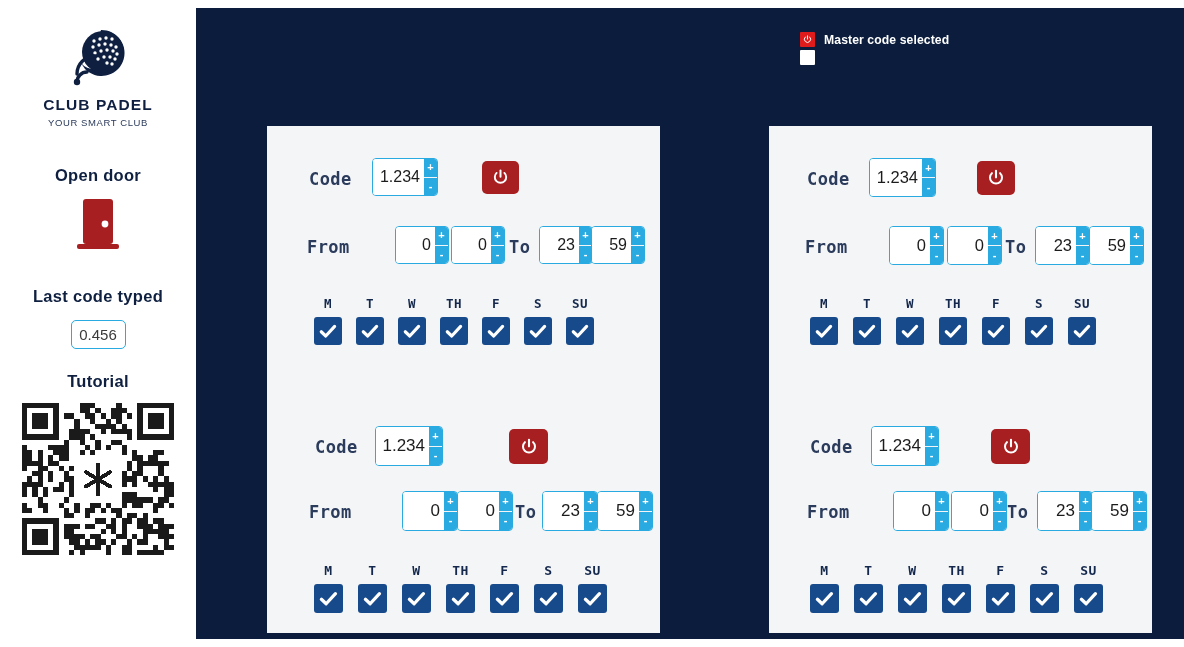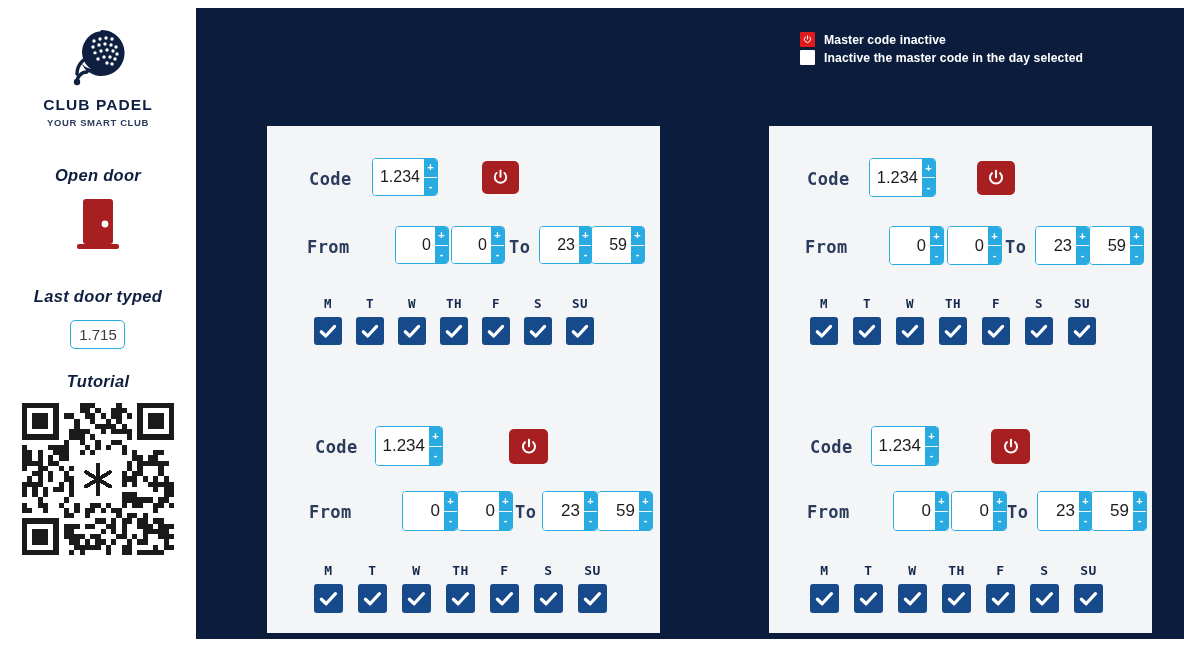--- a/index.html
+++ b/index.html
@@ -15,27 +15,26 @@
     position:absolute;left:0;top:0;width:196px;height:647px;
     background:#ffffff;
     display:flex;flex-direction:column;align-items:center;
   }
   #brand{margin-top:28px;display:flex;flex-direction:column;align-items:center;}
   #brand-name{
     font-size:15.5px;font-weight:700;color:#0e1f40;letter-spacing:1.1px;
     margin-top:6px;
   }
   #brand-tagline{
-    font-size:9.5px;font-weight:700;color:#2b3b5c;letter-spacing:0.6px;
+    font-size:9.5px;font-weight:400;color:#2b3b5c;letter-spacing:0.6px;
     margin-top:3px;
   }
   .side-heading{
     font-size:16.5px;color:#0e1f40;font-weight:700;letter-spacing:0.3px;
     text-align:center;
-    font-style:italic;
   }
   #open-door-block{margin-top:38px;display:flex;flex-direction:column;align-items:center;}
   #door-icon{margin-top:12px;}
   #last-code-block{margin-top:32px;display:flex;flex-direction:column;align-items:center;}
   #last-code-value{
     margin-top:14px;
     width:53px;height:27px;line-height:27px;text-align:center;
     background:#ffffff;border:1.6px solid #29abe2;border-radius:5px;
     color:#3b3b3b;font-size:15px;
   }
@@ -164,22 +163,22 @@
     <div id="door-icon">
       <svg width="60" height="54" viewBox="0 0 60 54">
         <rect x="15" y="2" width="30" height="45" rx="3" fill="#a81f22"></rect>
         <circle cx="37" cy="27" r="3.4" fill="#ffffff"></circle>
         <rect x="9" y="47" width="42" height="5" rx="2" fill="#a81f22"></rect>
       </svg>
     </div>
   </div>
 
   <div id="last-code-block">
-    <div class="side-heading">Last door typed</div>
-    <div id="last-code-value">1.715</div>
+    <div class="side-heading">Last code typed</div>
+    <div id="last-code-value">0.456</div>
   </div>
 
   <div id="tutorial-block">
     <div class="side-heading">Tutorial</div>
     <div id="qr-wrap">
       <svg id="qr-svg" width="152" height="152" viewBox="0 0 29 29" shape-rendering="crispEdges">
           <rect width="29" height="29" fill="#ffffff"></rect>
           <path d="M0 0h1v1h-1zM1 0h1v1h-1zM2 0h1v1h-1zM3 0h1v1h-1zM4 0h1v1h-1zM5 0h1v1h-1zM6 0h1v1h-1zM11 0h1v1h-1zM12 0h1v1h-1zM13 0h1v1h-1zM18 0h1v1h-1zM22 0h1v1h-1zM23 0h1v1h-1zM24 0h1v1h-1zM25 0h1v1h-1zM26 0h1v1h-1zM27 0h1v1h-1zM28 0h1v1h-1zM0 1h1v1h-1zM6 1h1v1h-1zM11 1h1v1h-1zM12 1h1v1h-1zM14 1h1v1h-1zM17 1h1v1h-1zM18 1h1v1h-1zM19 1h1v1h-1zM22 1h1v1h-1zM28 1h1v1h-1zM0 2h1v1h-1zM2 2h1v1h-1zM3 2h1v1h-1zM4 2h1v1h-1zM6 2h1v1h-1zM8 2h1v1h-1zM9 2h1v1h-1zM12 2h1v1h-1zM13 2h1v1h-1zM15 2h1v1h-1zM17 2h1v1h-1zM18 2h1v1h-1zM20 2h1v1h-1zM22 2h1v1h-1zM24 2h1v1h-1zM25 2h1v1h-1zM26 2h1v1h-1zM28 2h1v1h-1zM0 3h1v1h-1zM2 3h1v1h-1zM3 3h1v1h-1zM4 3h1v1h-1zM6 3h1v1h-1zM10 3h1v1h-1zM13 3h1v1h-1zM16 3h1v1h-1zM18 3h1v1h-1zM22 3h1v1h-1zM24 3h1v1h-1zM25 3h1v1h-1zM26 3h1v1h-1zM28 3h1v1h-1zM0 4h1v1h-1zM2 4h1v1h-1zM3 4h1v1h-1zM4 4h1v1h-1zM6 4h1v1h-1zM10 4h1v1h-1zM14 4h1v1h-1zM15 4h1v1h-1zM16 4h1v1h-1zM17 4h1v1h-1zM19 4h1v1h-1zM22 4h1v1h-1zM24 4h1v1h-1zM25 4h1v1h-1zM26 4h1v1h-1zM28 4h1v1h-1zM0 5h1v1h-1zM6 5h1v1h-1zM9 5h1v1h-1zM10 5h1v1h-1zM11 5h1v1h-1zM12 5h1v1h-1zM15 5h1v1h-1zM17 5h1v1h-1zM18 5h1v1h-1zM19 5h1v1h-1zM20 5h1v1h-1zM22 5h1v1h-1zM28 5h1v1h-1zM0 6h1v1h-1zM1 6h1v1h-1zM2 6h1v1h-1zM3 6h1v1h-1zM4 6h1v1h-1zM5 6h1v1h-1zM6 6h1v1h-1zM9 6h1v1h-1zM10 6h1v1h-1zM11 6h1v1h-1zM13 6h1v1h-1zM20 6h1v1h-1zM22 6h1v1h-1zM23 6h1v1h-1zM24 6h1v1h-1zM25 6h1v1h-1zM26 6h1v1h-1zM27 6h1v1h-1zM28 6h1v1h-1zM8 7h1v1h-1zM11 7h1v1h-1zM14 7h1v1h-1zM17 7h1v1h-1zM18 7h1v1h-1zM0 8h1v1h-1zM5 8h1v1h-1zM6 8h1v1h-1zM7 8h1v1h-1zM8 8h1v1h-1zM12 8h1v1h-1zM14 8h1v1h-1zM16 8h1v1h-1zM19 8h1v1h-1zM0 9h1v1h-1zM1 9h1v1h-1zM3 9h1v1h-1zM6 9h1v1h-1zM7 9h1v1h-1zM8 9h1v1h-1zM11 9h1v1h-1zM13 9h1v1h-1zM19 9h1v1h-1zM21 9h1v1h-1zM25 9h1v1h-1zM26 9h1v1h-1zM0 10h1v1h-1zM1 10h1v1h-1zM3 10h1v1h-1zM5 10h1v1h-1zM7 10h1v1h-1zM8 10h1v1h-1zM21 10h1v1h-1zM22 10h1v1h-1zM24 10h1v1h-1zM25 10h1v1h-1zM0 11h1v1h-1zM1 11h1v1h-1zM2 11h1v1h-1zM3 11h1v1h-1zM5 11h1v1h-1zM6 11h1v1h-1zM20 11h1v1h-1zM22 11h1v1h-1zM23 11h1v1h-1zM24 11h1v1h-1zM25 11h1v1h-1zM26 11h1v1h-1zM27 11h1v1h-1zM0 12h1v1h-1zM3 12h1v1h-1zM4 12h1v1h-1zM7 12h1v1h-1zM9 12h1v1h-1zM20 12h1v1h-1zM22 12h1v1h-1zM26 12h1v1h-1zM2 13h1v1h-1zM3 13h1v1h-1zM5 13h1v1h-1zM8 13h1v1h-1zM19 13h1v1h-1zM21 13h1v1h-1zM22 13h1v1h-1zM26 13h1v1h-1zM1 14h1v1h-1zM3 14h1v1h-1zM5 14h1v1h-1zM8 14h1v1h-1zM9 14h1v1h-1zM19 14h1v1h-1zM20 14h1v1h-1zM21 14h1v1h-1zM23 14h1v1h-1zM25 14h1v1h-1zM27 14h1v1h-1zM0 15h1v1h-1zM1 15h1v1h-1zM2 15h1v1h-1zM3 15h1v1h-1zM7 15h1v1h-1zM9 15h1v1h-1zM19 15h1v1h-1zM21 15h1v1h-1zM24 15h1v1h-1zM25 15h1v1h-1zM26 15h1v1h-1zM27 15h1v1h-1zM28 15h1v1h-1zM0 16h1v1h-1zM2 16h1v1h-1zM4 16h1v1h-1zM6 16h1v1h-1zM7 16h1v1h-1zM9 16h1v1h-1zM25 16h1v1h-1zM27 16h1v1h-1zM28 16h1v1h-1zM0 17h1v1h-1zM2 17h1v1h-1zM4 17h1v1h-1zM9 17h1v1h-1zM19 17h1v1h-1zM20 17h1v1h-1zM21 17h1v1h-1zM27 17h1v1h-1zM28 17h1v1h-1zM3 18h1v1h-1zM8 18h1v1h-1zM19 18h1v1h-1zM20 18h1v1h-1zM21 18h1v1h-1zM22 18h1v1h-1zM23 18h1v1h-1zM24 18h1v1h-1zM26 18h1v1h-1zM27 18h1v1h-1zM0 19h1v1h-1zM3 19h1v1h-1zM4 19h1v1h-1zM7 19h1v1h-1zM10 19h1v1h-1zM13 19h1v1h-1zM14 19h1v1h-1zM16 19h1v1h-1zM19 19h1v1h-1zM21 19h1v1h-1zM22 19h1v1h-1zM25 19h1v1h-1zM26 19h1v1h-1zM28 19h1v1h-1zM0 20h1v1h-1zM1 20h1v1h-1zM4 20h1v1h-1zM8 20h1v1h-1zM10 20h1v1h-1zM12 20h1v1h-1zM13 20h1v1h-1zM15 20h1v1h-1zM17 20h1v1h-1zM18 20h1v1h-1zM25 20h1v1h-1zM8 21h1v1h-1zM9 21h1v1h-1zM12 21h1v1h-1zM18 21h1v1h-1zM20 21h1v1h-1zM21 21h1v1h-1zM23 21h1v1h-1zM0 22h1v1h-1zM1 22h1v1h-1zM2 22h1v1h-1zM3 22h1v1h-1zM4 22h1v1h-1zM5 22h1v1h-1zM6 22h1v1h-1zM14 22h1v1h-1zM15 22h1v1h-1zM17 22h1v1h-1zM19 22h1v1h-1zM20 22h1v1h-1zM22 22h1v1h-1zM23 22h1v1h-1zM25 22h1v1h-1zM26 22h1v1h-1zM0 23h1v1h-1zM6 23h1v1h-1zM8 23h1v1h-1zM9 23h1v1h-1zM10 23h1v1h-1zM12 23h1v1h-1zM13 23h1v1h-1zM16 23h1v1h-1zM17 23h1v1h-1zM19 23h1v1h-1zM22 23h1v1h-1zM23 23h1v1h-1zM24 23h1v1h-1zM26 23h1v1h-1zM27 23h1v1h-1zM28 23h1v1h-1zM0 24h1v1h-1zM2 24h1v1h-1zM3 24h1v1h-1zM4 24h1v1h-1zM6 24h1v1h-1zM8 24h1v1h-1zM9 24h1v1h-1zM15 24h1v1h-1zM17 24h1v1h-1zM19 24h1v1h-1zM23 24h1v1h-1zM24 24h1v1h-1zM25 24h1v1h-1zM26 24h1v1h-1zM27 24h1v1h-1zM0 25h1v1h-1zM2 25h1v1h-1zM3 25h1v1h-1zM4 25h1v1h-1zM6 25h1v1h-1zM8 25h1v1h-1zM9 25h1v1h-1zM10 25h1v1h-1zM11 25h1v1h-1zM13 25h1v1h-1zM14 25h1v1h-1zM18 25h1v1h-1zM19 25h1v1h-1zM21 25h1v1h-1zM23 25h1v1h-1zM26 25h1v1h-1zM27 25h1v1h-1zM28 25h1v1h-1zM0 26h1v1h-1zM2 26h1v1h-1zM3 26h1v1h-1zM4 26h1v1h-1zM6 26h1v1h-1zM9 26h1v1h-1zM10 26h1v1h-1zM12 26h1v1h-1zM14 26h1v1h-1zM15 26h1v1h-1zM17 26h1v1h-1zM20 26h1v1h-1zM22 26h1v1h-1zM23 26h1v1h-1zM27 26h1v1h-1zM0 27h1v1h-1zM6 27h1v1h-1zM10 27h1v1h-1zM11 27h1v1h-1zM12 27h1v1h-1zM13 27h1v1h-1zM14 27h1v1h-1zM16 27h1v1h-1zM19 27h1v1h-1zM20 27h1v1h-1zM25 27h1v1h-1zM27 27h1v1h-1zM28 27h1v1h-1zM0 28h1v1h-1zM1 28h1v1h-1zM2 28h1v1h-1zM3 28h1v1h-1zM4 28h1v1h-1zM5 28h1v1h-1zM6 28h1v1h-1zM9 28h1v1h-1zM11 28h1v1h-1zM16 28h1v1h-1zM19 28h1v1h-1zM20 28h1v1h-1zM22 28h1v1h-1zM23 28h1v1h-1zM24 28h1v1h-1zM25 28h1v1h-1zM26 28h1v1h-1z" fill="#1a1a1a"></path>
           <g stroke="#1a1a1a" stroke-width="0.75" stroke-linecap="round">
             <path d="M14.5 11.8 v5.6"></path>
@@ -195,25 +194,24 @@
 
 
   <div id="legend">
     <div class="legend-row">
       <span class="legend-swatch sw-red">
         <svg width="9" height="9" viewBox="0 0 20 20">
             <path d="M10 2 v7" stroke="#ffffff" stroke-width="2.4" stroke-linecap="round" fill="none"></path>
             <path d="M5 4.5 a7 7 0 1 0 10 0" stroke="#ffffff" stroke-width="2.2" fill="none" stroke-linecap="round"></path>
           </svg>
       </span>
-      <span class="legend-text">Master code inactive</span>
+      <span class="legend-text">Master code selected</span>
     </div>
     <div class="legend-row">
       <span class="legend-swatch sw-empty"></span>
-      <span class="legend-text">Inactive the master code in the day selected</span>
     </div>
   </div>
 
   <div class="card" id="card-left">
       <div class="block" style="top: 0px;">
         <div style="position:absolute;top:32px;left:0;width:100%;height:40px">
           <span class="lbl" style="position:absolute;left:42px;top:11px;font-size:17px">Code</span>
           <span style="position:absolute;left:105px;top:0"><span class="spin" style="height:36px">
               <span class="val" style="width:41px;font-size:16px">1.234</span>
               <span class="btns">

